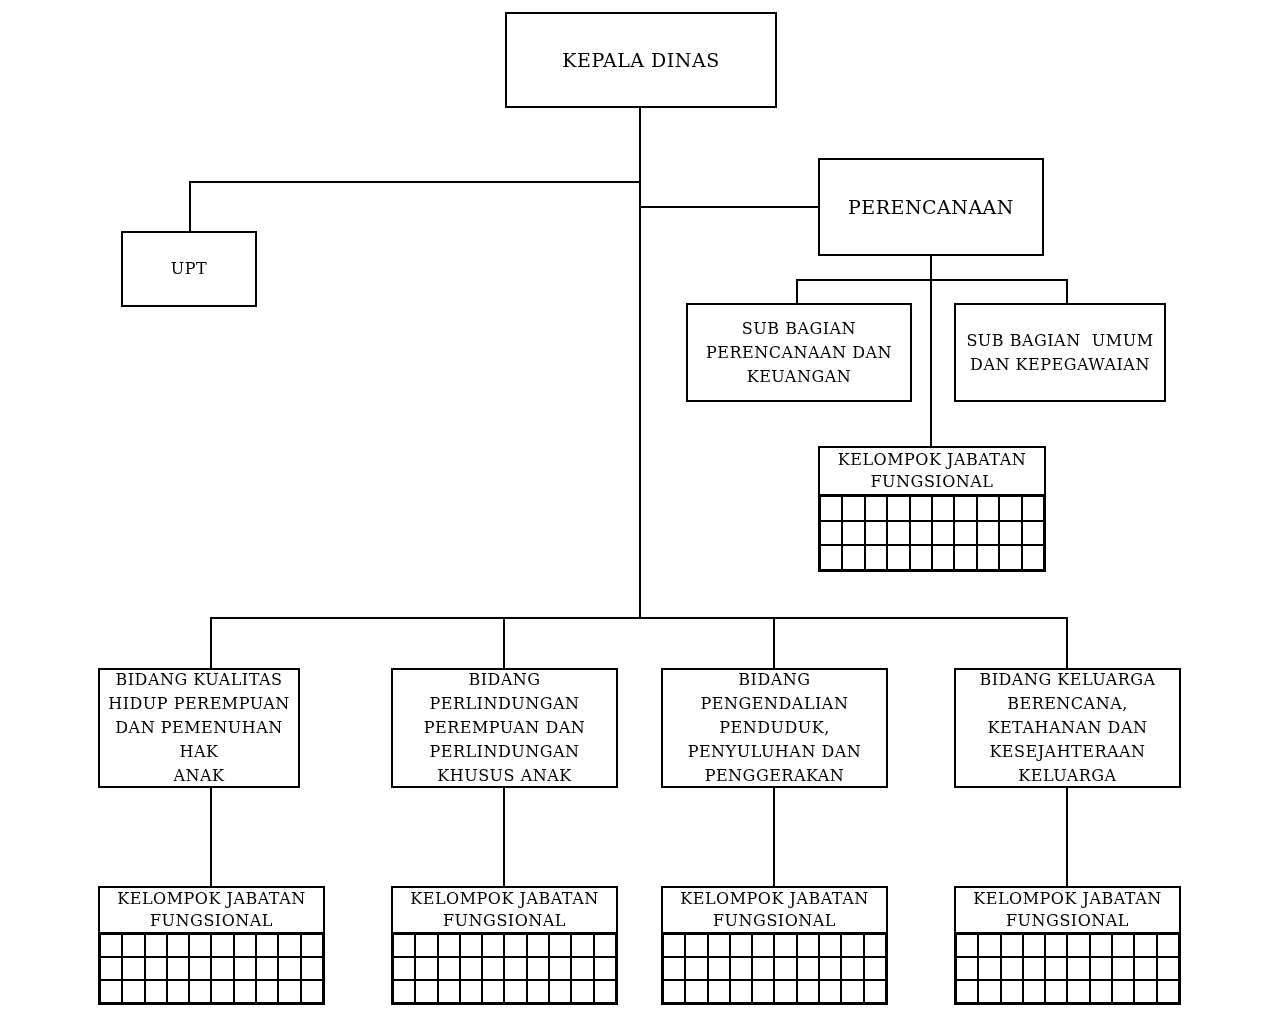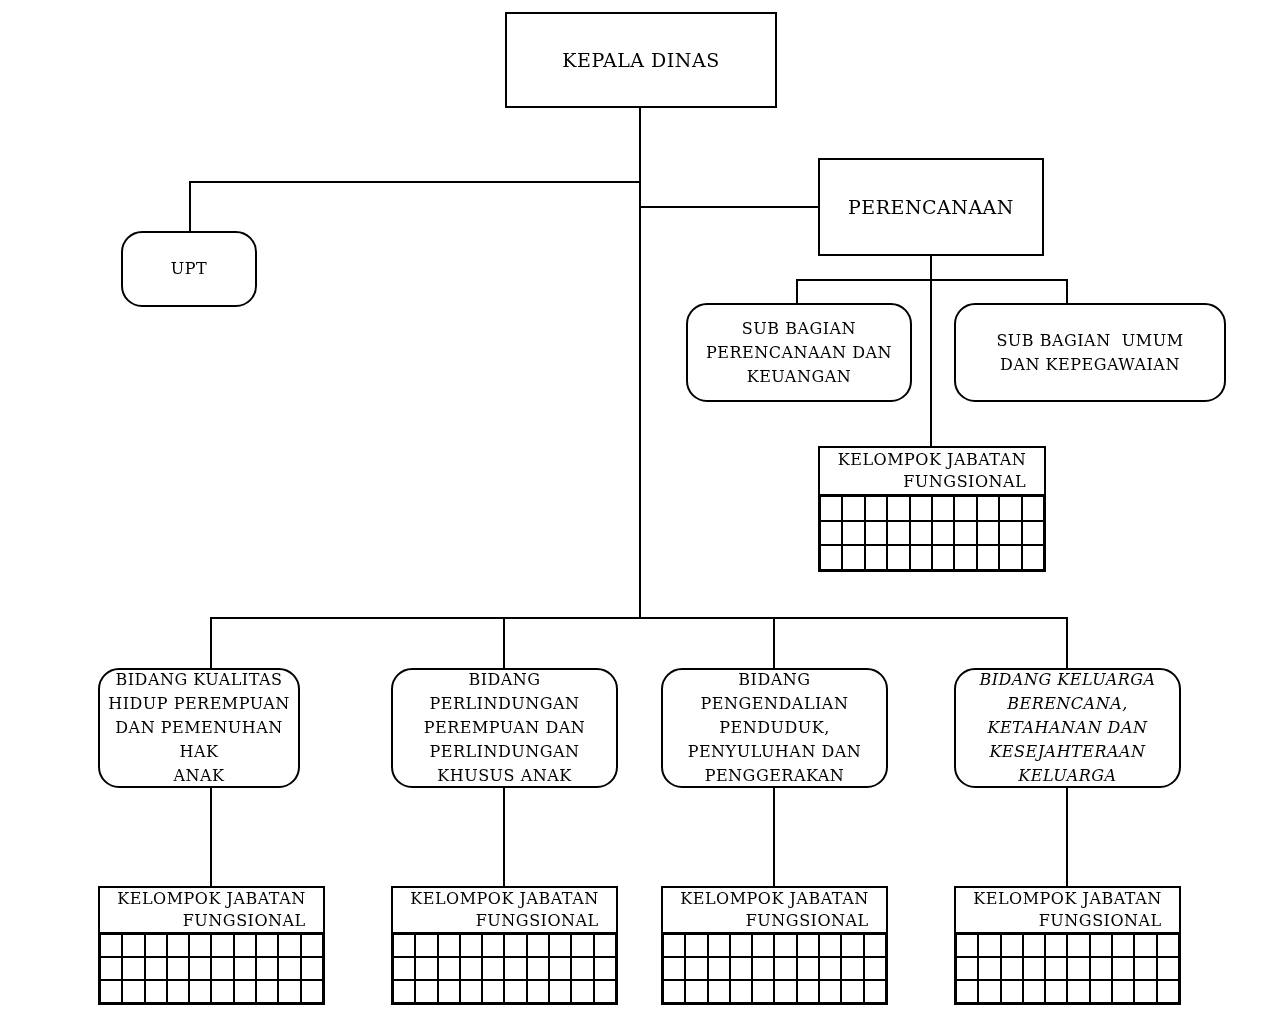--- a/index.html
+++ b/index.html
@@ -22,36 +22,36 @@
     align-items: center;
     justify-content: center;
     text-align: center;
   }
   .label {
     white-space: pre-wrap;
     letter-spacing: 0.5px;
     display: block;
   }
   .fs-lg { font-size: 19px; line-height: 26px; }
-  .fs-md { font-size: 16px; line-height: 24px; border-radius: 21px; }
+  .fs-md { font-size: 16px; line-height: 24px; }
   .kelompok {
     position: absolute;
     border: 2px solid #000000;
     box-sizing: border-box;
     background: #ffffff;
     display: flex;
     flex-direction: column;
   }
   .kelompok-title {
     border-bottom: 2px solid #000000;
     box-sizing: border-box;
     display: flex;
     align-items: center;
     justify-content: center;
-    text-align: right;
+    text-align: center;
     font-size: 16px;
     line-height: 22px;
     flex: 0 0 auto;
   }
   .grid {
     flex: 1 1 auto;
     display: grid;
     grid-auto-rows: 1fr;
   }
   .grid-cell {
@@ -93,21 +93,21 @@
 
   <div class="node fs-md" style="left:121px; top:231px; width:136px; height:76px;">
     <span class="label">UPT</span>
   </div>
 
   <div class="node fs-md" style="left:686px; top:303px; width:226px; height:99px;">
     <span class="label">SUB BAGIAN
 PERENCANAAN DAN
 KEUANGAN</span>
   </div>
-  <div class="node fs-md" style="left:954px; top:303px; width:272px; height:99px;">
+  <div class="node fs-md" style="left:954px; top:303px; width:212px; height:99px;">
     <span class="label">SUB BAGIAN  UMUM
 DAN KEPEGAWAIAN</span>
   </div>
 
   <div class="kelompok" style="left:818px; top:446px; width:228px; height:126px;">
     <div class="kelompok-title" style="height:48px;">
       <span class="label">KELOMPOK JABATAN
 FUNGSIONAL</span>
     </div>
     <div class="grid" style="grid-template-columns: repeat(10, 1fr);">
@@ -157,21 +157,21 @@
 PERLINDUNGAN
 KHUSUS ANAK</span>
   </div>
   <div class="node fs-md" style="left:661px; top:668px; width:227px; height:120px;">
     <span class="label">BIDANG
 PENGENDALIAN
 PENDUDUK,
 PENYULUHAN DAN
 PENGGERAKAN</span>
   </div>
-  <div class="node fs-md" style="left:954px; top:668px; width:227px; height:120px;font-style:italic;">
+  <div class="node fs-md" style="left:954px; top:668px; width:227px; height:120px;">
     <span class="label">BIDANG KELUARGA
 BERENCANA,
 KETAHANAN DAN
 KESEJAHTERAAN
 KELUARGA</span>
   </div>
 
   <div class="kelompok" style="left:98px; top:886px; width:227px; height:119px;">
     <div class="kelompok-title" style="height:46px;">
       <span class="label">KELOMPOK JABATAN

